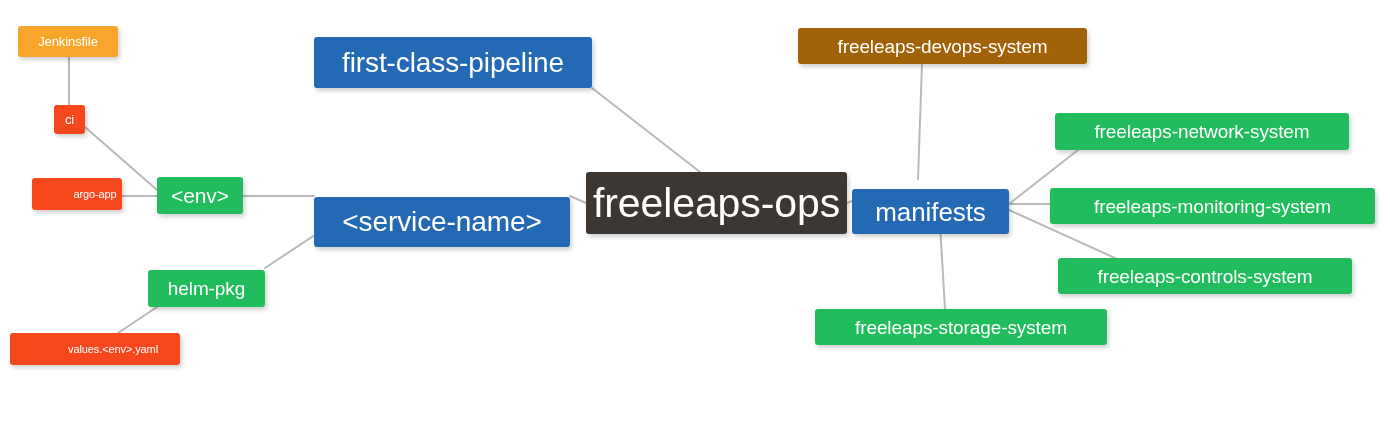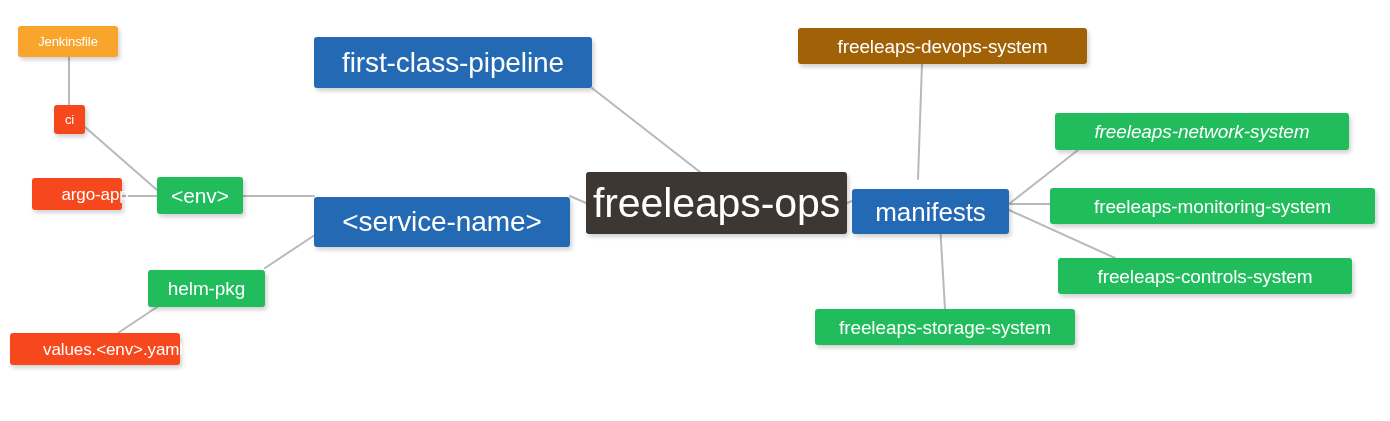--- a/index.html
+++ b/index.html
@@ -39,21 +39,21 @@
   }
   .node-label {
     display: block;
     text-align: center;
   }
   .lvl-root  { font-size: 41px; }
   .lvl-1     { font-size: 28px; }
   .lvl-1b    { font-size: 26px; margin-top: 10px; }
   .lvl-2     { font-size: 21px; }
   .lvl-2s    { font-size: 19px; }
-  .lvl-3     { font-size: 17px; padding-left: 36px; }
+  .lvl-3     { font-size: 11px; padding-left: 36px; }
   .lvl-4     { font-size: 13px; }
 </style>
 </head>
 <body>
 
 <div id="canvas">
   <svg id="edge-layer" viewBox="0 0 1390 421" preserveAspectRatio="none">
       <line x1="586" y1="203" x2="570" y2="196" stroke="#b9b9b9" stroke-width="2" stroke-linecap="round"></line>
       <line x1="847" y1="203" x2="852" y2="201" stroke="#b9b9b9" stroke-width="2" stroke-linecap="round"></line>
       <line x1="592" y1="88" x2="700" y2="172" stroke="#b9b9b9" stroke-width="2" stroke-linecap="round"></line>
@@ -96,26 +96,26 @@
       </div>
       <div class="node lvl-3" style="left: 32px; top: 178px; width: 90px; height: 32px; background: rgb(247, 71, 29);">
         <span class="node-label">argo-app</span>
       </div>
       <div class="node lvl-3" style="left: 10px; top: 333px; width: 170px; height: 32px; background: rgb(247, 71, 29);">
         <span class="node-label">values.&lt;env&gt;.yaml</span>
       </div>
       <div class="node lvl-2s" style="left: 798px; top: 28px; width: 289px; height: 36px; background: #a16207;">
         <span class="node-label">freeleaps-devops-system</span>
       </div>
-      <div class="node lvl-2s" style="left: 1055px; top: 113px; width: 294px; height: 37px; background: rgb(33, 189, 92); font-style: italic;">
+      <div class="node lvl-2s" style="left: 1055px; top: 113px; width: 294px; height: 37px; background: rgb(33, 189, 92);">
         <span class="node-label">freeleaps-network-system</span>
       </div>
       <div class="node lvl-2s" style="left: 1050px; top: 188px; width: 325px; height: 36px; background: rgb(33, 189, 92);">
         <span class="node-label">freeleaps-monitoring-system</span>
       </div>
       <div class="node lvl-2s" style="left: 1058px; top: 258px; width: 294px; height: 36px; background: rgb(33, 189, 92);">
         <span class="node-label">freeleaps-controls-system</span>
       </div>
-      <div class="node lvl-2s" style="left: 815px; top: 309px; width: 260px; height: 36px; background: rgb(33, 189, 92); align-items: center;">
+      <div class="node lvl-2s" style="left: 815px; top: 309px; width: 292px; height: 36px; background: rgb(33, 189, 92); align-items: center;">
         <span class="node-label">freeleaps-storage-system</span>
       </div>
     </div>
 </div>
 
 </body></html>

